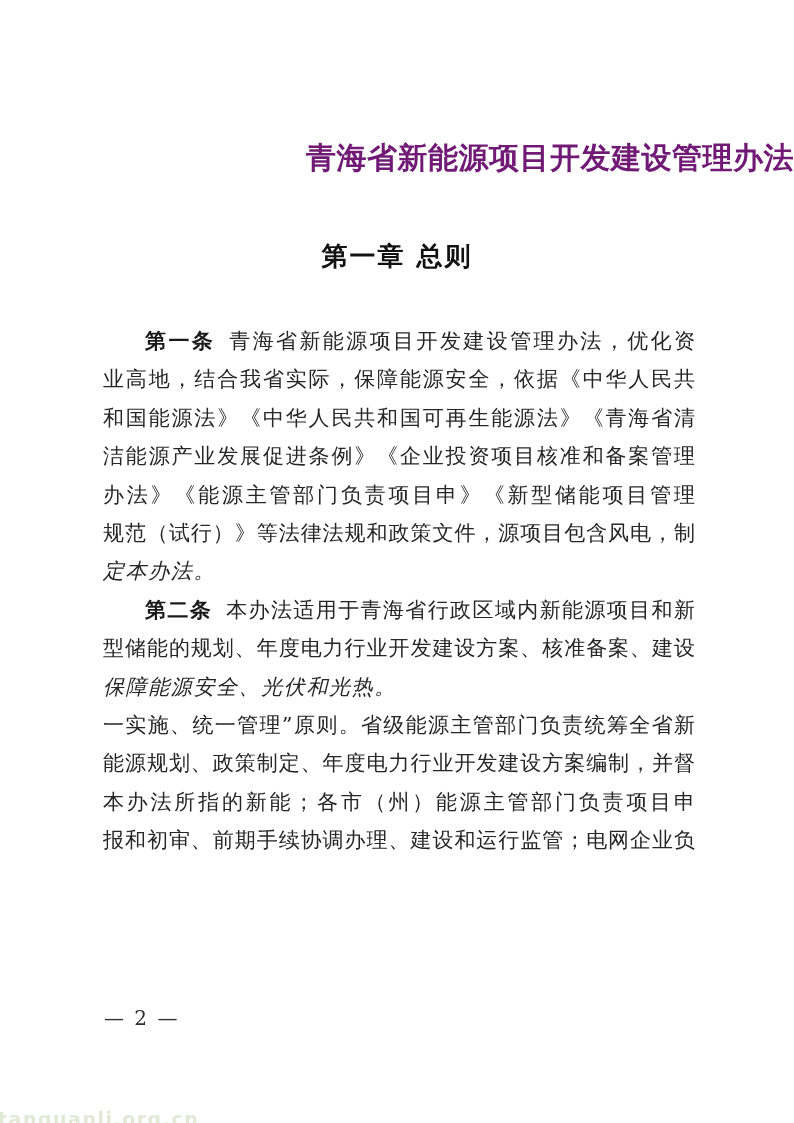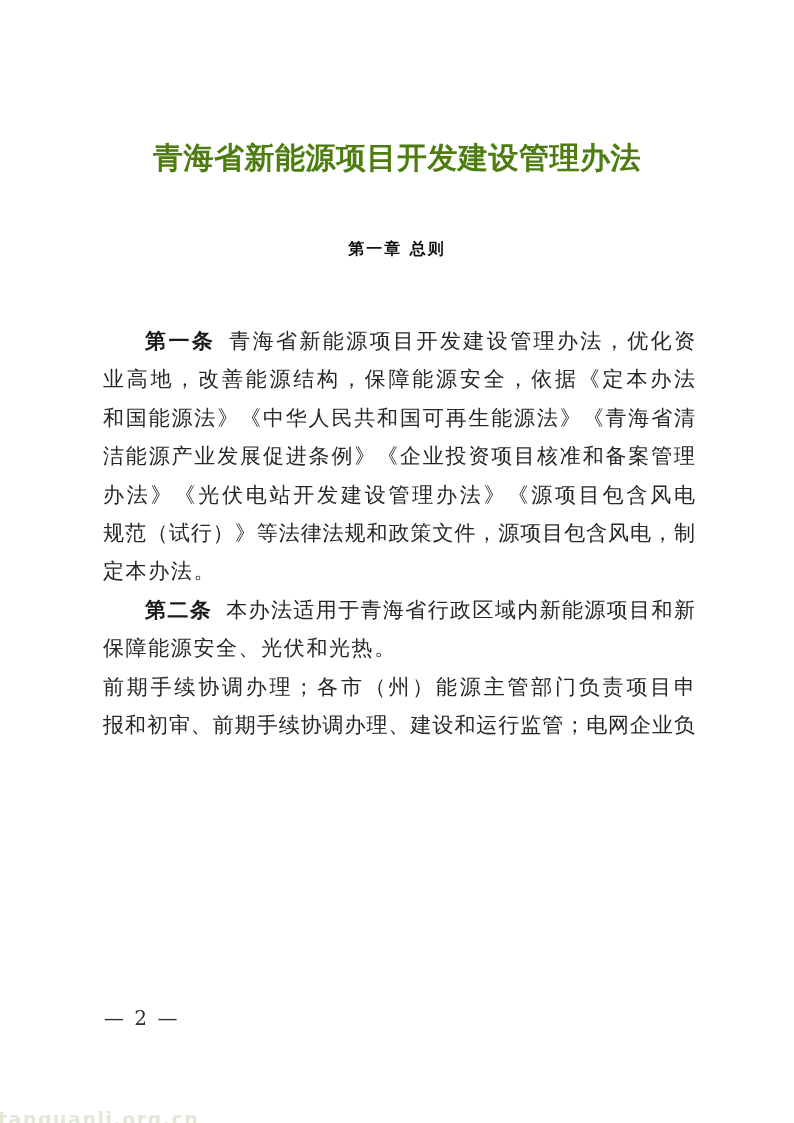--- a/index.html
+++ b/index.html
@@ -15,34 +15,34 @@
     background: #ffffff;
     overflow: hidden;
     font-family: "DejaVu Serif", "Liberation Serif", serif;
     color: #222222;
   }
   .doc-title {
     position: absolute;
     top: 138px;
     left: 0;
     right: 0;
-    text-align: center;
+    text-align: right;
     font-size: 30px;
     font-weight: bold;
     letter-spacing: 0.5px;
-    color: #4d7c0f;
+    color: #701a75;
     font-family: "DejaVu Serif", "Liberation Serif", serif;
   }
   .chapter-heading {
     position: absolute;
     top: 239px;
     left: 0;
     right: 0;
     text-align: center;
-    font-size: 16px;
+    font-size: 26px;
     font-weight: 600;
     letter-spacing: 2px;
     color: #111111;
     font-family: "DejaVu Sans", "Liberation Sans", sans-serif;
   }
   .body-text {
     position: absolute;
     left: 103px;
     top: 322px;
     width: 592px;
@@ -58,20 +58,21 @@
     overflow: visible;
   }
   .body-line.first-line {
     padding-left: 42px;
     width: 550px;
   }
   .body-line.para-end {
     text-align: left;
     text-align-last: auto;
     letter-spacing: 1.6px;
+    font-style: italic;
   }
   .lead {
     font-weight: bold;
     margin-right: 14px;
     color: #1a1a1a;
   }
   .page-footer {
     position: absolute;
     left: 104px;
     top: 1006px;
@@ -99,33 +100,36 @@
 
   <div class="doc-title">青海省新能源项目开发建设管理办法</div>
 
   <div class="chapter-heading">第一章 总则</div>
 
   <div class="body-text">
 
     <div class="body-line first-line">
       <span class="lead">第一条</span><span>青海省新能源项目开发建设管理办法，优化资</span>
     </div>
-    <div class="body-line">业高地，改善能源结构，保障能源安全，依据《定本办法</div>
+    <div class="body-line">业高地，结合我省实际，保障能源安全，依据《中华人民共</div>
     <div class="body-line">和国能源法》《中华人民共和国可再生能源法》《青海省清</div>
     <div class="body-line">洁能源产业发展促进条例》《企业投资项目核准和备案管理</div>
-    <div class="body-line">办法》《光伏电站开发建设管理办法》《源项目包含风电</div>
+    <div class="body-line">办法》《能源主管部门负责项目申》《新型储能项目管理</div>
     <div class="body-line">规范（试行）》等法律法规和政策文件，源项目包含风电，制</div>
     <div class="body-line para-end">定本办法。</div>
 
     <div class="body-line first-line">
       <span class="lead">第二条</span><span>本办法适用于青海省行政区域内新能源项目和新</span>
     </div>
+    <div class="body-line">型储能的规划、年度电力行业开发建设方案、核准备案、建设</div>
     <div class="body-line para-end">保障能源安全、光伏和光热。</div>
 
-    <div class="body-line">前期手续协调办理；各市（州）能源主管部门负责项目申</div>
+    <div class="body-line">一实施、统一管理”原则。省级能源主管部门负责统筹全省新</div>
+    <div class="body-line">能源规划、政策制定、年度电力行业开发建设方案编制，并督</div>
+    <div class="body-line">本办法所指的新能；各市（州）能源主管部门负责项目申</div>
     <div class="body-line">报和初审、前期手续协调办理、建设和运行监管；电网企业负</div>
 
   </div>
 
   <div class="page-footer">— 2 —</div>
 
   <div class="watermark">tanguanli.org.cn</div>
 
 </div>
 

